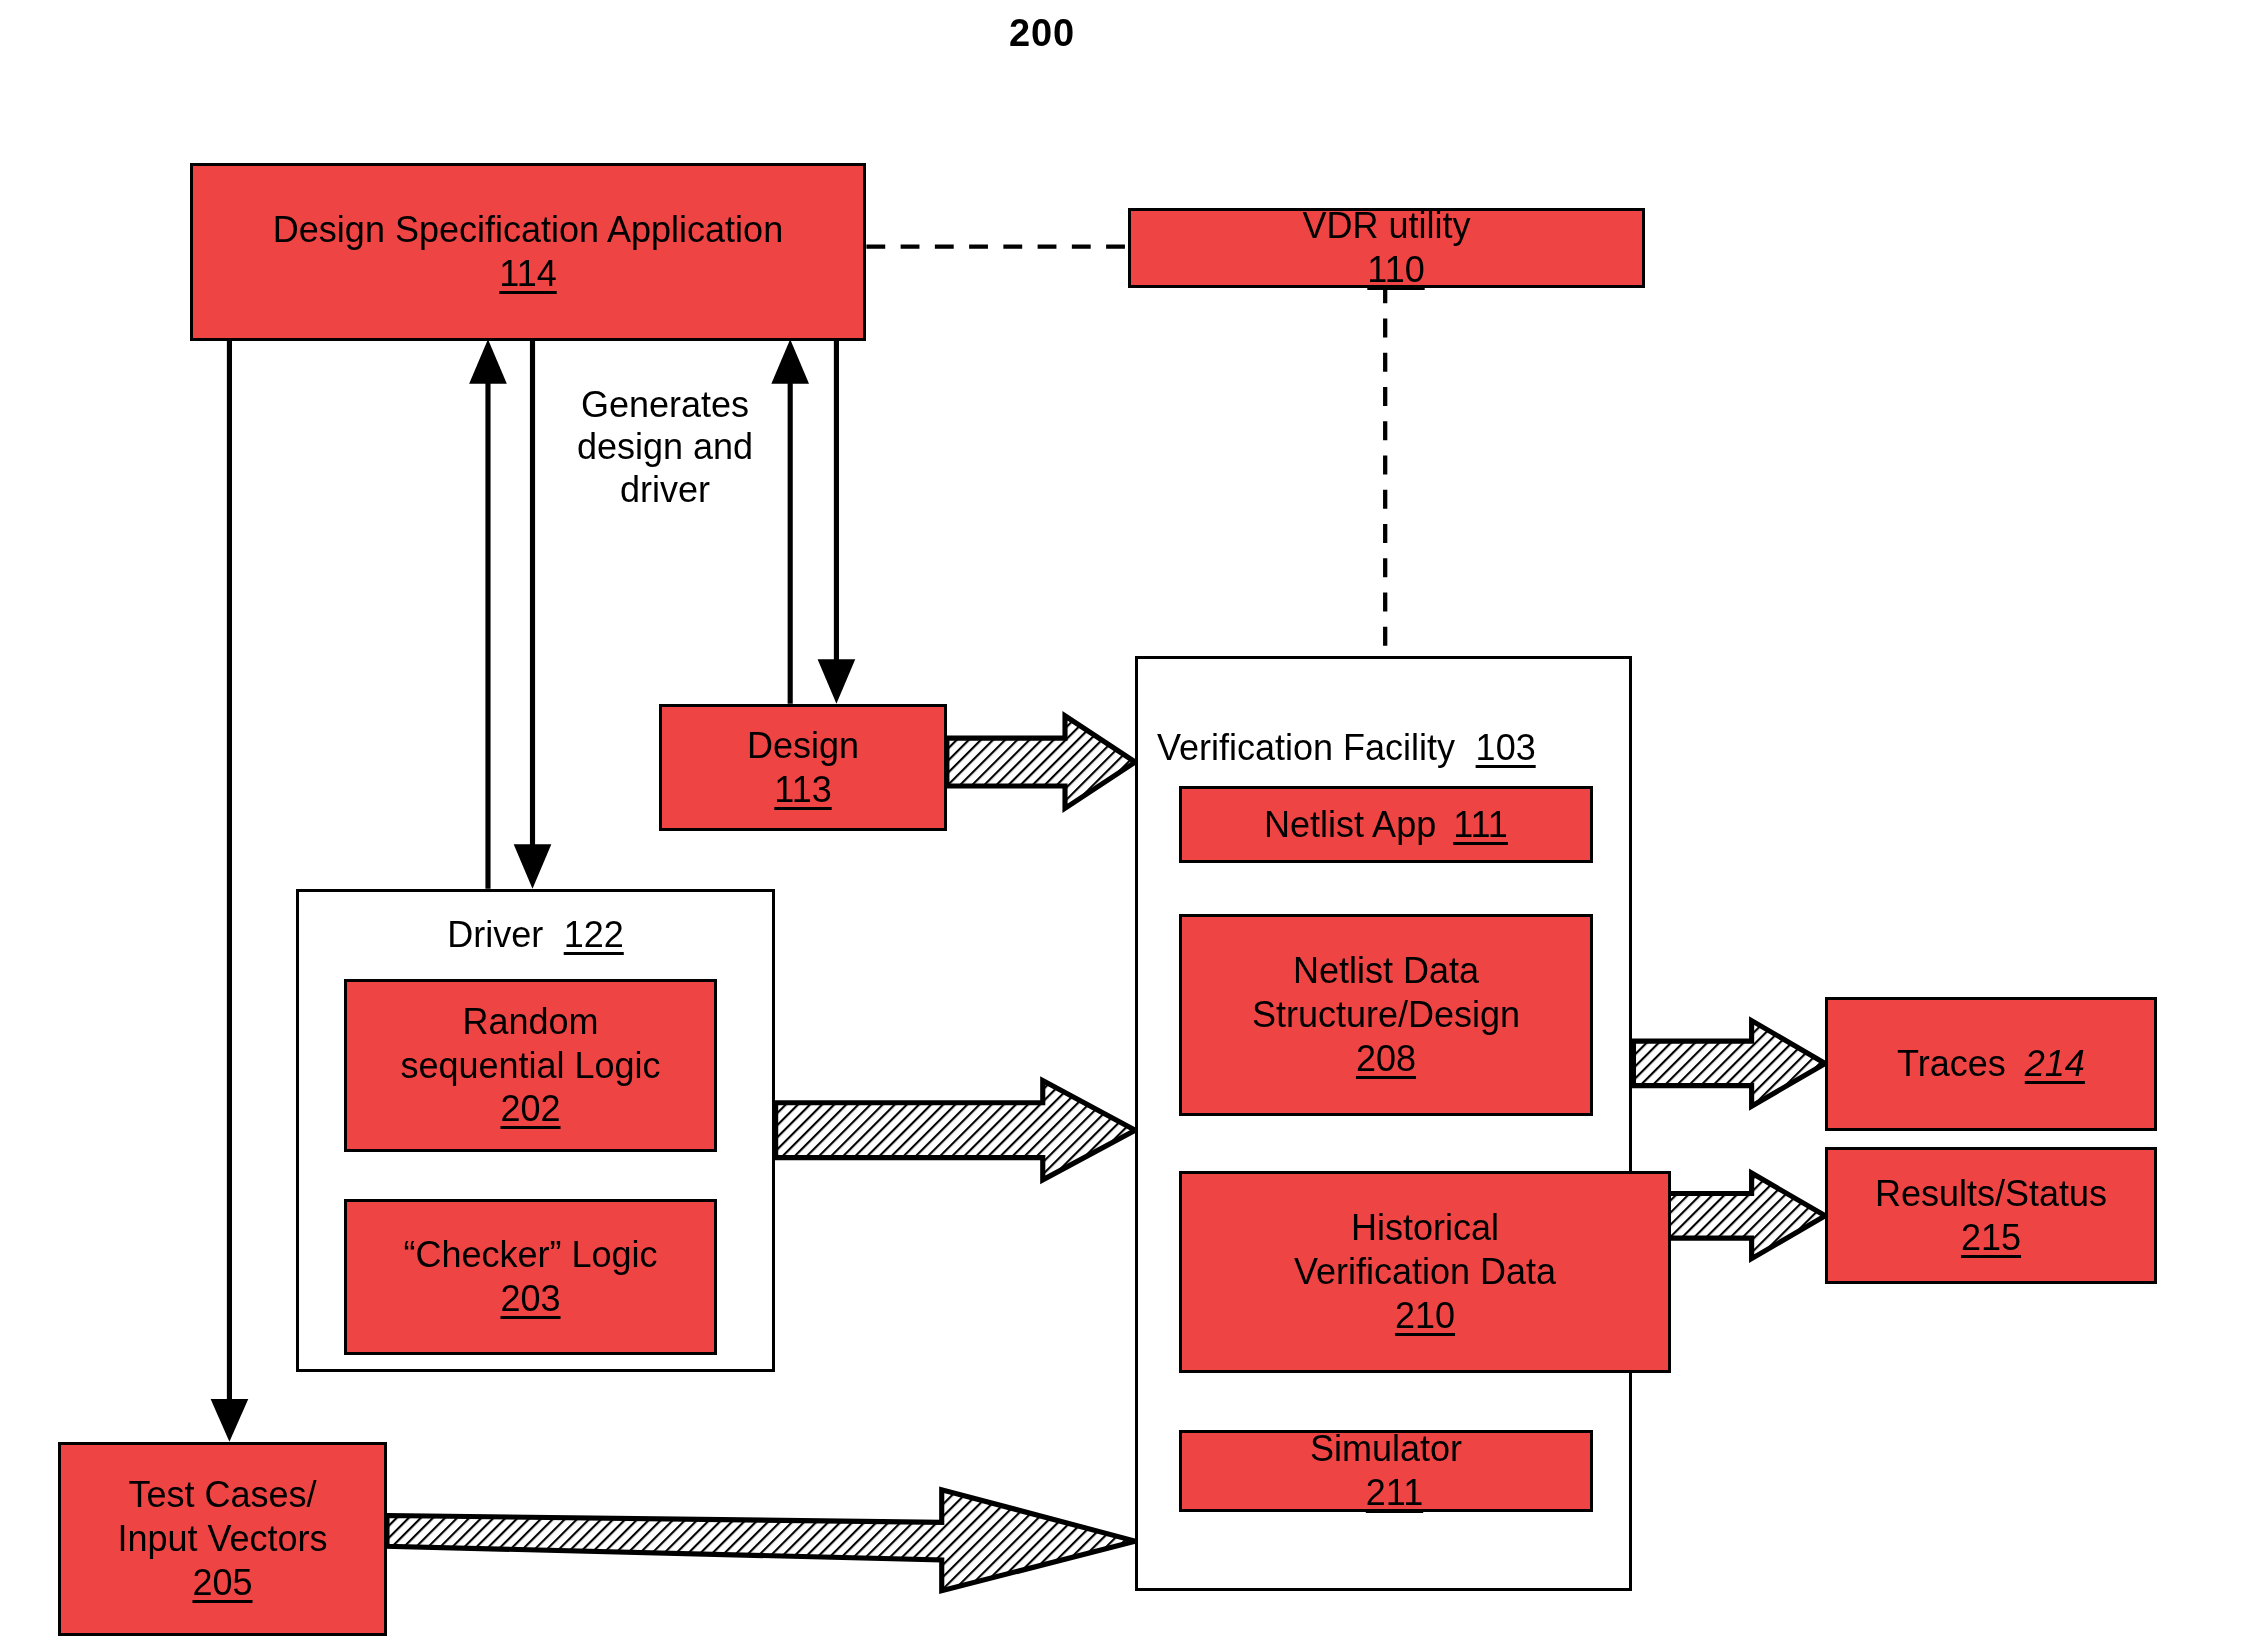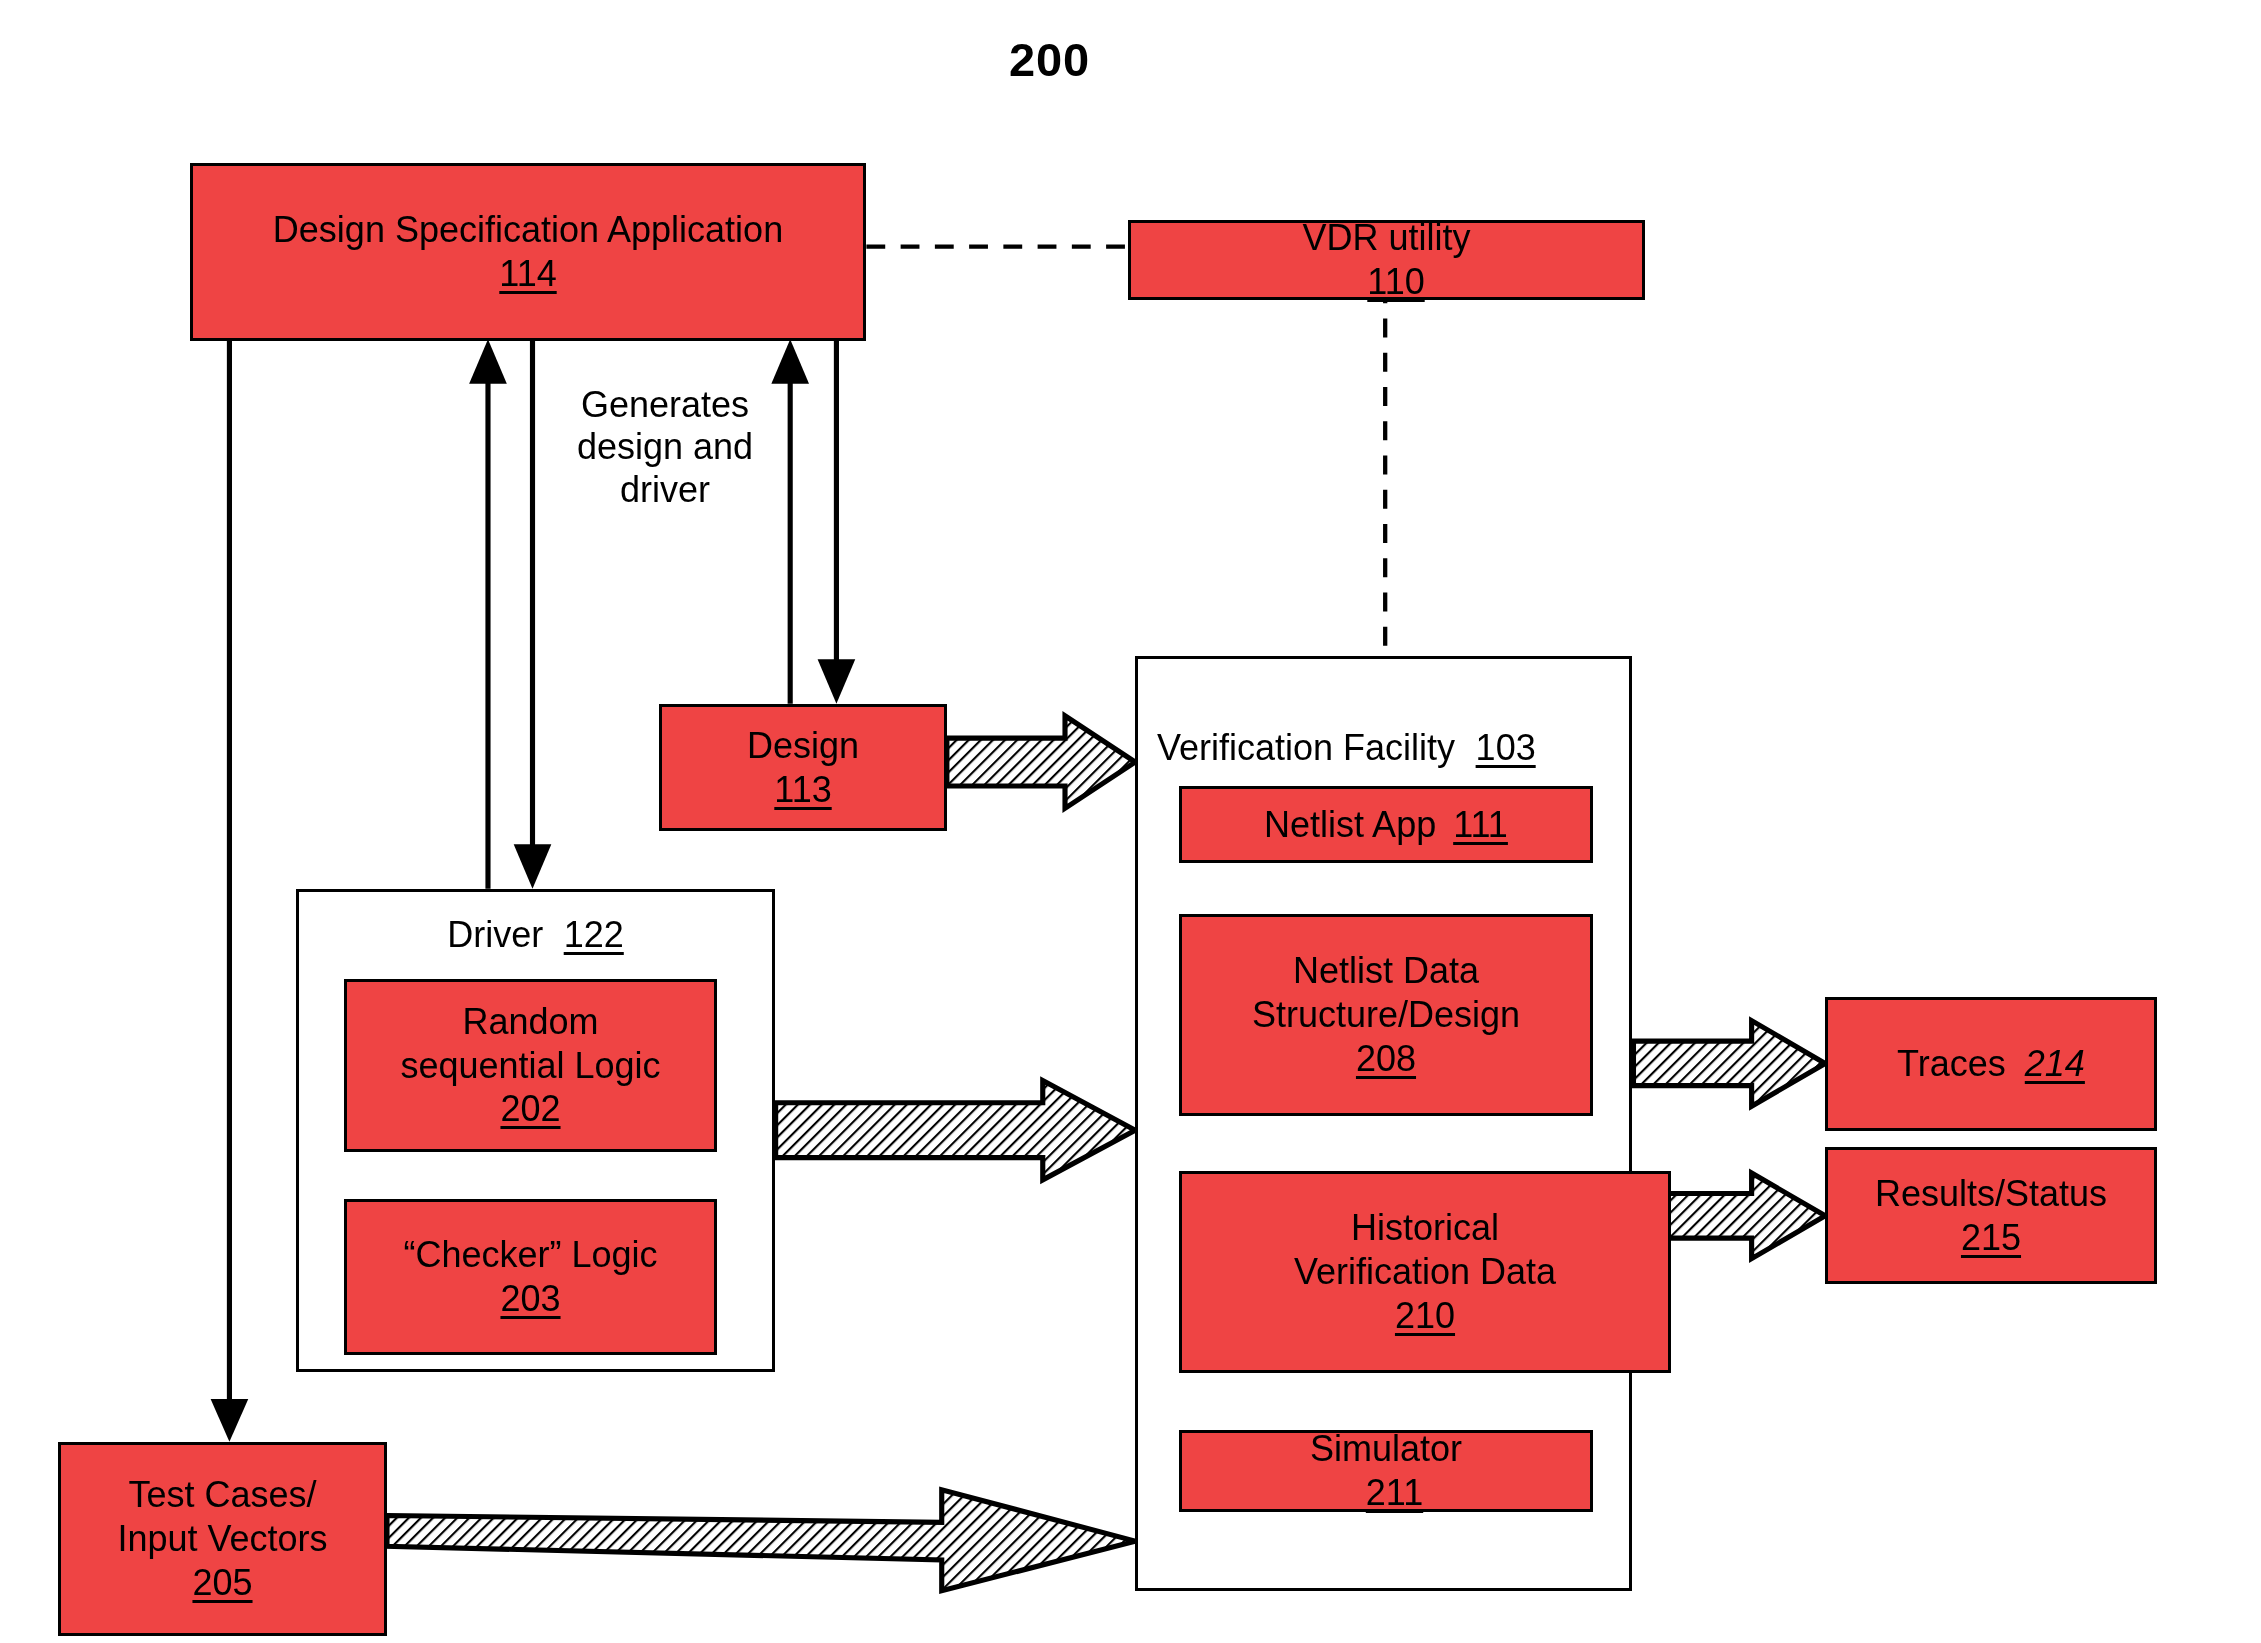--- a/index.html
+++ b/index.html
@@ -21,24 +21,23 @@
   }
   svg#diagram {
     position: absolute;
     left: 0; top: 0;
     width: 2261px;
     height: 1644px;
   }
   .fig-title {
     position: absolute;
     font-weight: bold;
-    font-size: 47px;
+    font-size: 38px;
     letter-spacing: 0.9px;
     white-space: nowrap;
-    margin-top: 20px;
   }
   .node {
     position: absolute;
     box-sizing: border-box;
     border: 3.4px solid #000000;
     background: #ef4444;
     display: flex;
     flex-direction: column;
     align-items: center;
     justify-content: center;
@@ -157,21 +156,21 @@
     </g>
   </svg>
 
   <div class="fig-title" style="left:1009px; top:12px;">200</div>
 
   <div class="node" style="left:190px; top:163px; width:676px; height:178px;">
     <span class="node-label">Design Specification Application</span>
     <span class="ref">114</span>
   </div>
 
-  <div class="node" style="left:1128px; top:220px; width:517px; height:80px; ">
+  <div class="node" style="left:1128px; top:208px; width:517px; height:80px; ">
     <span class="node-label">VDR utility</span>
     <span class="ref" style="margin-left:19px;">110</span>
   </div>
 
   <div class="edge-label" style="left:545px; top:384px; width:240px;">Generates
 design and
 driver</div>
 
   <div class="node" style="left:659px; top:704px; width:288px; height:127px;">
     <span class="node-label">Design</span>

